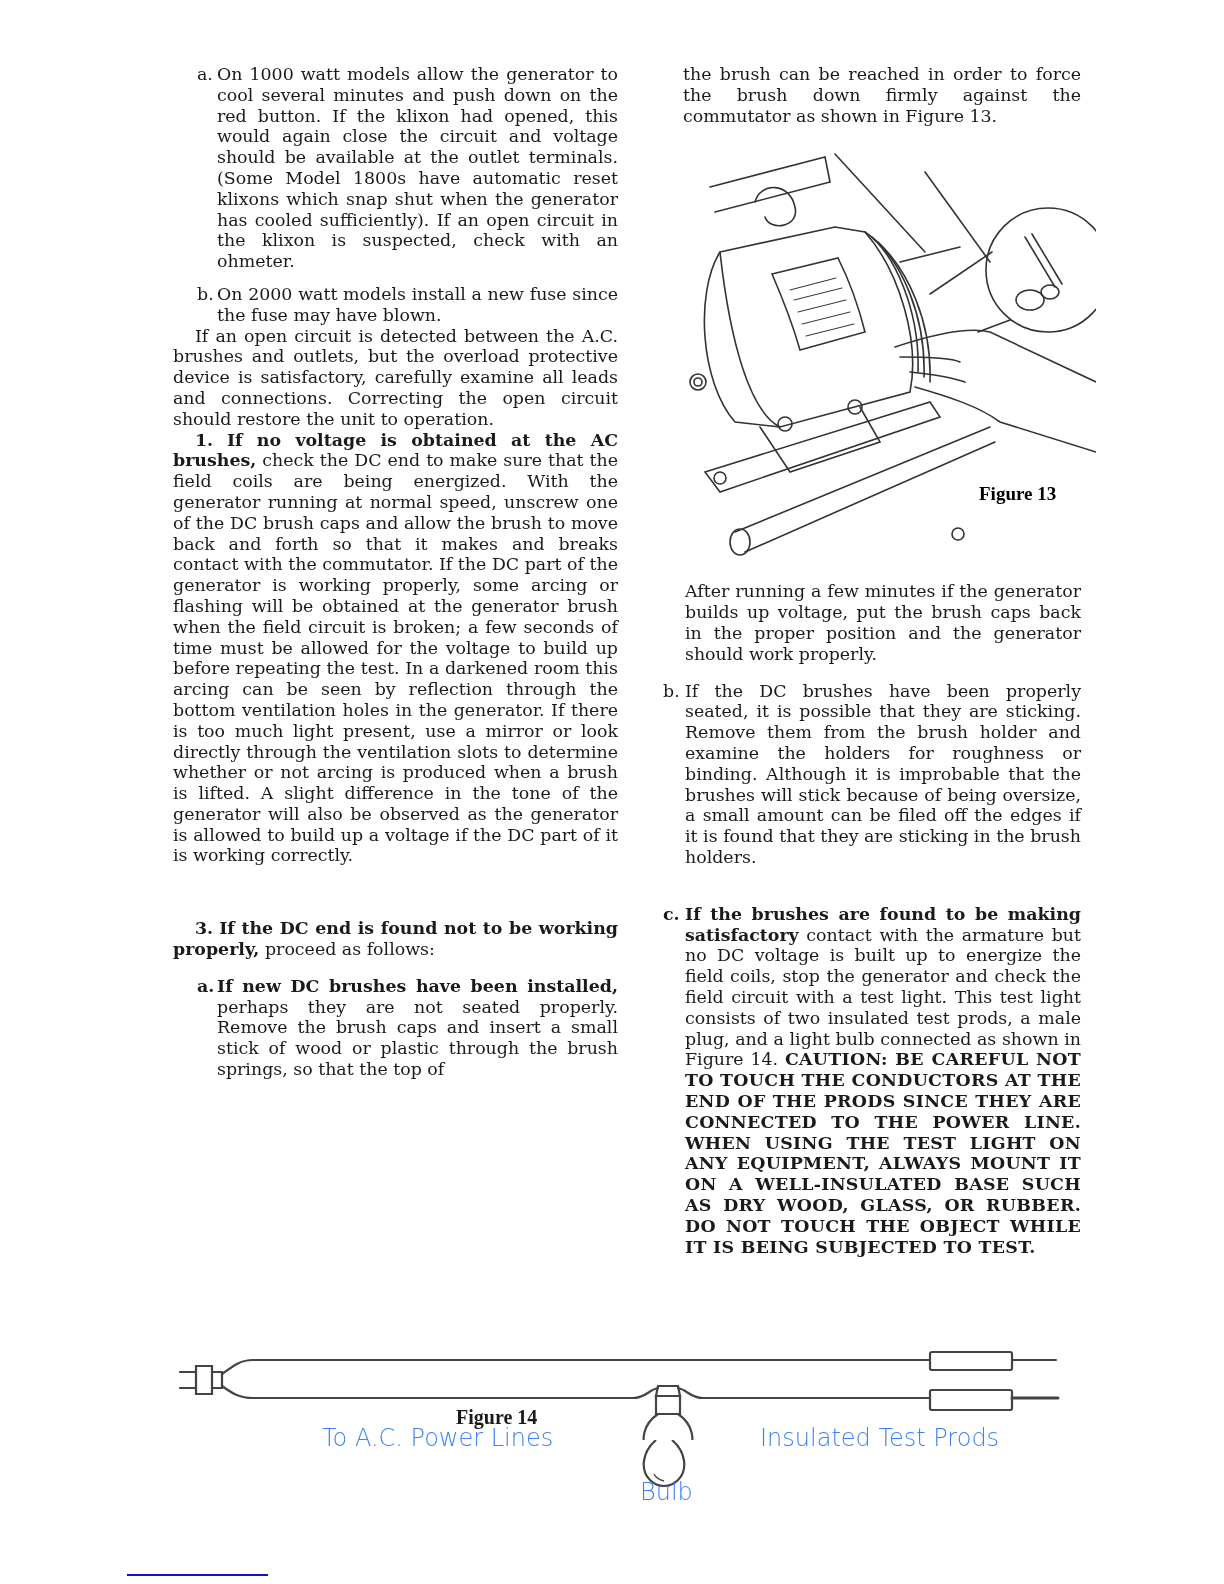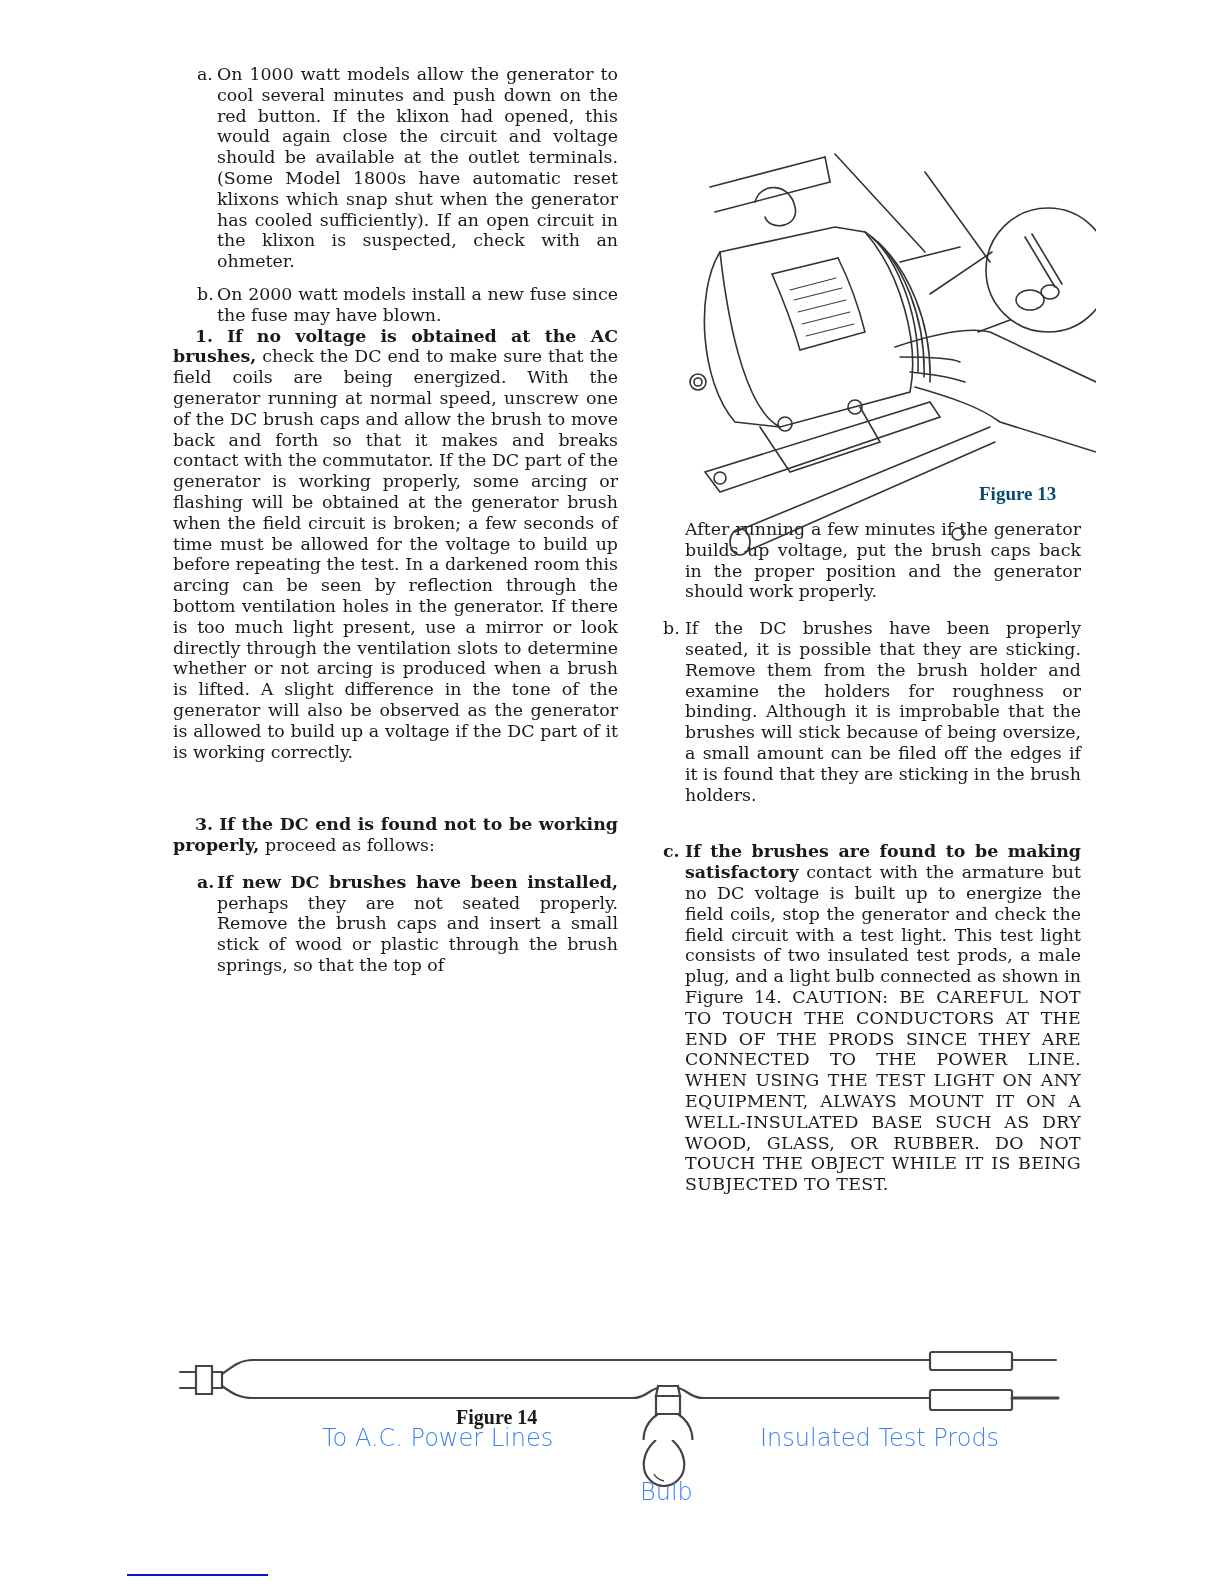--- a/index.html
+++ b/index.html
@@ -18,64 +18,66 @@
   .hang .lbl { left: 0; }
   .first-indent { text-indent: 22px; }
   b, .bold { font-weight: bold; }
   .section-heading { font-family: "Liberation Serif", serif; font-weight: bold; font-size: 26px;
                      line-height: 30px; margin: 26px 0 12px 0; letter-spacing: 0.2px; }
   .gap-s { height: 12px; }
   .gap-m { height: 16px; }
   .gap-l { height: 36px; }
   .fig13 { position: absolute; left: 660px; top: 142px; width: 436px; height: 418px; }
   .fig13-caption { position: absolute; left: 979px; top: 483px; font-family: "Liberation Serif", serif;
-                   font-weight: bold; font-size: 19px; color: #0c4a6e; }
+                   font-weight: bold; font-size: 19px; color: #000000; }
   .fig14 { position: absolute; left: 178px; top: 1350px; width: 900px; height: 90px; }
   .fig14-label { position: absolute; font-family: "DejaVu Sans", sans-serif; font-size: 24px; color: #3b82f6; font-weight: 300; }
   .lbl-power { left: 322px; top: 1424px; }
   .lbl-prods { left: 760px; top: 1424px; }
   .lbl-bulb { left: 640px; top: 1478px; }
   .fig14-caption { position: absolute; left: 456px; top: 1406px; font-family: "Liberation Serif", serif;
                    font-weight: bold; font-size: 20px; }
   .blue-rule { position: absolute; left: 127px; top: 1574px; width: 141px; height: 2px; background: #1010d0; }
-  .caps { letter-spacing: 0.3px; }
+  .caps { letter-spacing: 0.3px; font-weight: bold; }
 </style>
 </head>
 <body>
 
 <div class="col left">
   <div class="item indent-a">
     <span class="lbl">a.</span>
     <p class="body">On 1000 watt models allow the generator to cool several minutes and push down on the red button. If the klixon had opened, this would again close the circuit and voltage should be available at the outlet terminals. (Some Model 1800s have automatic reset klixons which snap shut when the generator has cooled sufficiently). If an open circuit in the klixon is suspected, check with an ohmeter.</p>
   </div>
   <div class="gap-s"></div>
   <div class="item indent-a">
     <span class="lbl">b.</span>
     <p class="body">On 2000 watt models install a new fuse since the fuse may have blown.</p>
   </div>
+  <p class="first-indent">If an open circuit is detected between the A.C. brushes and outlets, but the overload protective device is satisfactory, carefully examine all leads and connections. Correcting the open circuit should restore the unit to operation.</p>
 
 
   <p class="first-indent">
     <b>1.</b>
     <b>If no voltage is obtained at the AC brushes,</b><span> check the DC end to make sure that the field coils are being energized. With the generator running at normal speed, unscrew one of the DC brush caps and allow the brush to move back and forth so that it makes and breaks contact with the commutator. If the DC part of the generator is working properly, some arcing or flashing will be obtained at the generator brush when the field circuit is broken; a few seconds of time must be allowed for the voltage to build up before repeating the test. In a darkened room this arcing can be seen by reflection through the bottom ventilation holes in the generator. If there is too much light present, use a mirror or look directly through the ventilation slots to determine whether or not arcing is produced when a brush is lifted. A slight difference in the tone of the generator will also be observed as the generator is allowed to build up a voltage if the DC part of it is working correctly.</span>
   </p>
   <div class="gap-l"></div>
   <div class="gap-m"></div>
   <p class="first-indent">
     <b>3.</b>
     <b>If the DC end is found not to be working properly,</b><span> proceed as follows:</span>
   </p>
   <div class="gap-m"></div>
   <div class="item indent-a">
     <b class="lbl">a.</b>
     <p class="body"><b>If new DC brushes have been installed,</b><span> perhaps they are not seated properly. Remove the brush caps and insert a small stick of wood or plastic through the brush springs, so that the top of</span></p>
   </div>
 </div>
 
 <div class="col right">
+  <p style="padding-left:20px">the brush can be reached in order to force the brush down firmly against the commutator as shown in Figure 13.</p>
   <div style="height:455px"></div>
   <p style="padding-left:22px">After running a few minutes if the generator builds up voltage, put the brush caps back in the proper position and the generator should work properly.</p>
   <div class="gap-m"></div>
   <div class="item hang">
     <span class="lbl">b.</span>
     <p class="body">If the DC brushes have been properly seated, it is possible that they are sticking. Remove them from the brush holder and examine the holders for roughness or binding. Although it is improbable that the brushes will stick because of being oversize, a small amount can be filed off the edges if it is found that they are sticking in the brush holders.</p>
   </div>
   <div class="gap-l"></div>
   <div class="item hang">
     <b class="lbl">c.</b>

